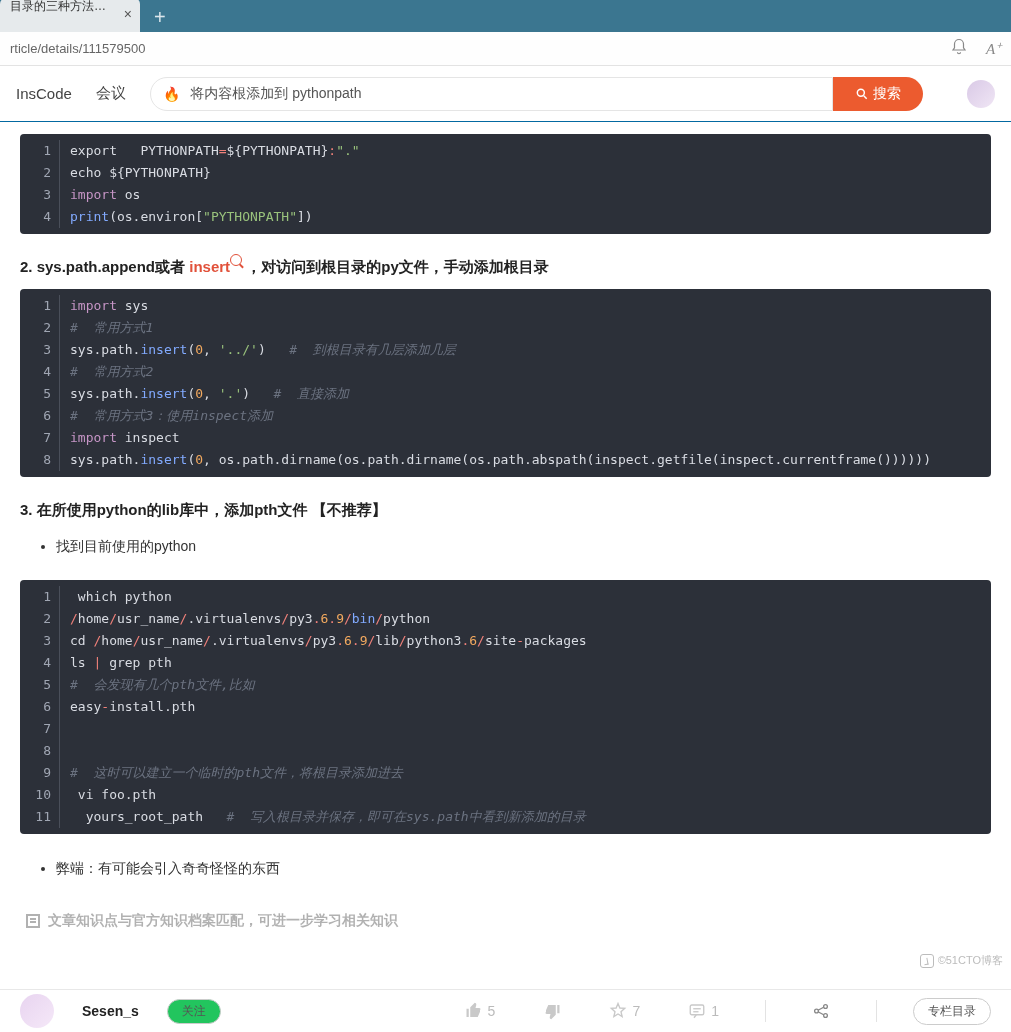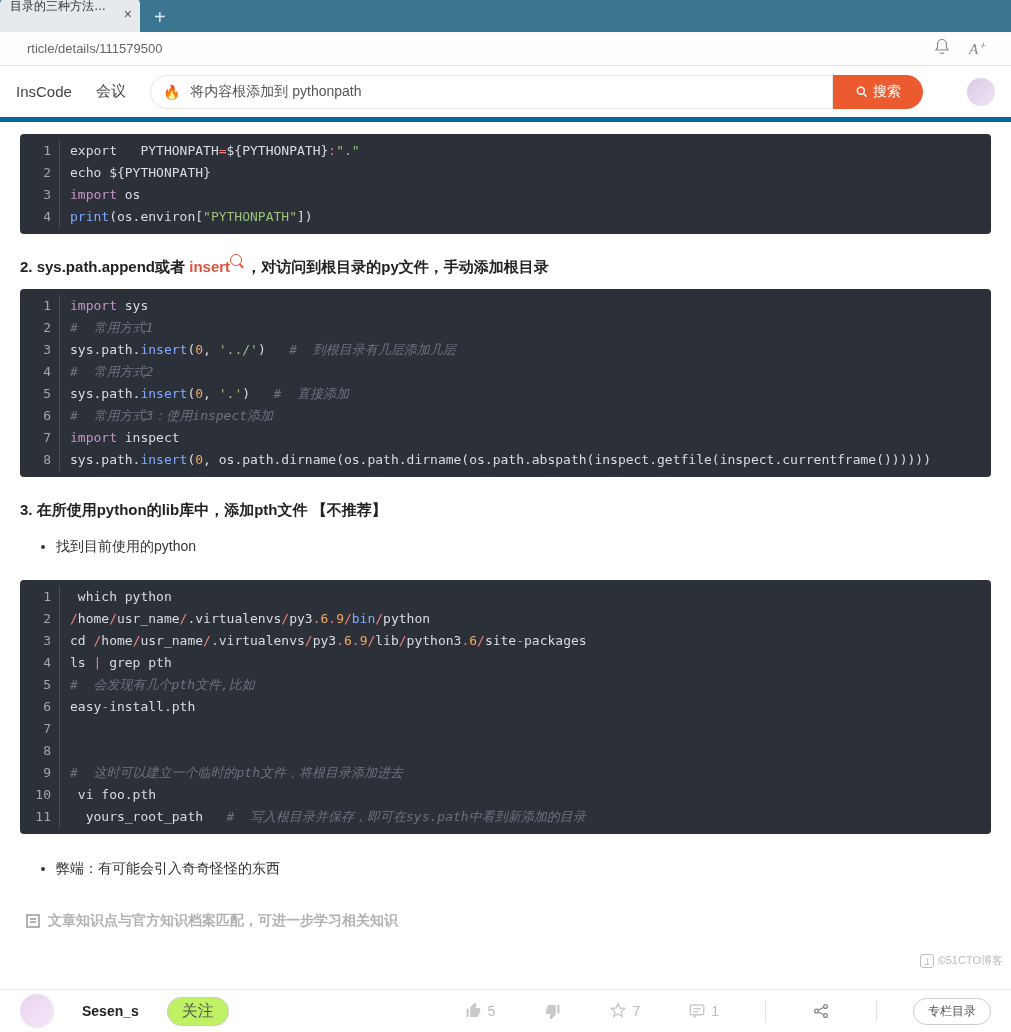--- a/index.html
+++ b/index.html
@@ -5,24 +5,24 @@
   * { box-sizing: border-box; }
   body { margin: 0; font-family: -apple-system, "Helvetica Neue", Arial, sans-serif; font-size: 14px; color: #333; background: #fff; }
   
   .tab-strip { height: 32px; background: #3b7690; display: flex; align-items: flex-end; padding-left: 0; }
   .tab { background: #e6eaec; height: 34px; padding: 0 32px 0 10px; display: flex; align-items: flex-start; font-size: 12px; color: #333; border-radius: 6px 6px 0 0; position: relative; max-width: 140px; }
   .tab-label { white-space: nowrap; overflow: hidden; text-overflow: ellipsis; }
   .tab-close-wrap { position: absolute; right: 8px; top: 8px; }
   .tab-close { font-size: 14px; color: #555; }
   .tab-add { color: #dbe6ec; font-size: 20px; padding: 0 14px; height: 30px; display: flex; align-items: center; }
   
-  .url-row { height: 34px; background: #fefefe; border-bottom: 1px solid #e3e3e3; display: flex; align-items: center; padding: 0 27px; font-size: 13px; color: #666; justify-content: space-between; }
+  .url-row { height: 34px; background: #fefefe; border-bottom: 1px solid #e3e3e3; display: flex; align-items: center; padding: 0 10px; font-size: 13px; color: #666; justify-content: space-between; }
   .url-icons { display: flex; gap: 18px; color: #888; font-size: 15px; }
   
-  .nav-row { height: 56px; background: #fff; display: flex; align-items: center; padding: 0 16px; gap: 24px; border-bottom: 5px solid #0369a1; }
+  .nav-row { height: 56px; background: #fff; display: flex; align-items: center; padding: 0 16px; gap: 24px; border-bottom: 1px solid #0369a1; }
   .nav-link { font-size: 15px; color: #444; }
   .search-wrap { flex: 1; display: flex; align-items: center; }
   .search-box { flex: 1; display: flex; align-items: center; height: 34px; border: 1px solid #e5e5e5; border-radius: 17px 0 0 17px; padding: 0 12px; background: #fff; }
   .flame { color: #ec5b2f; font-size: 14px; margin-right: 8px; }
   .search-input { border: none; outline: none; font-size: 14px; flex: 1; color: #555; background: transparent; }
   .search-btn { height: 34px; background: #ec5b2f; color: #fff; border: none; border-radius: 0 17px 17px 0; padding: 0 22px; font-size: 14px; display: flex; align-items: center; gap: 4px; cursor: pointer; }
   .avatar-small { width: 28px; height: 28px; border-radius: 50%; background: linear-gradient(135deg,#d9c9e6,#f0e6f5); margin-left: 20px; }
   
   .content { padding: 0 20px; }
   
@@ -43,21 +43,21 @@
   .insert-link { color: #e1513a; font-weight: 700; }
   .search-sup { width: 12px; height: 12px; border: 1.5px solid #e1513a; border-radius: 50%; display: inline-block; position: relative; top: -6px; }
   .search-sup::after { content:""; position:absolute; width:5px; height:1.5px; background:#e1513a; transform: rotate(45deg); bottom:-1px; right:-3px; }
   
   ul.bullets { padding-left: 36px; margin: 16px 0 22px 0; }
   ul.bullets li { font-size: 14px; color: #333; padding: 2px 0; }
   
   .bottom-bar { position: fixed; bottom: 0; left: 0; right: 0; height: 43px; background: #fff; border-top: 1px solid #e8e8e8; display: flex; align-items: center; padding: 0 20px; gap: 28px; }
   .author-ava { width: 34px; height: 34px; border-radius: 50%; background: linear-gradient(135deg,#e8d4f0,#f5e8f8); }
   .author-name { font-weight: 700; font-size: 14px; color: #222; }
-  .follow-btn { border: 1px solid #ccc; background: #bef264; border-radius: 14px; padding: 3px 14px; font-size: 16px; color: #555; cursor: pointer; }
+  .follow-btn { border: 1px solid #ccc; background: #22c55e; border-radius: 14px; padding: 3px 14px; font-size: 12px; color: #555; cursor: pointer; }
   .bottom-spacer { flex: 1; }
   .metric { display: flex; align-items: center; gap: 5px; color: #bbb; font-size: 14px; margin: 0 10px; }
   .divider { width: 1px; height: 22px; background: #e3e3e3; margin: 0 8px; }
   .col-btn { border: 1px solid #ccc; background: #fff; border-radius: 14px; padding: 4px 14px; font-size: 12px; color: #555; cursor: pointer; }
   
   .watermark { position: fixed; right: 8px; bottom: 64px; font-size: 11px; color: #bcbcbc; display:flex; align-items:center; gap:4px; }
   .wm-logo { width:14px; height:14px; border:1px solid #bcbcbc; border-radius:3px; position:relative; }
   .wm-logo::before { content:""; position:absolute; top:3px; left:3px; width:3px; height:6px; border-right:1px solid #bcbcbc; border-bottom:1px solid #bcbcbc; transform:rotate(-10deg); }
 
   .fade-row { display:flex; align-items:center; gap:8px; padding: 10px 0 60px 6px; color:#222; font-weight:700; opacity:0.35; }

